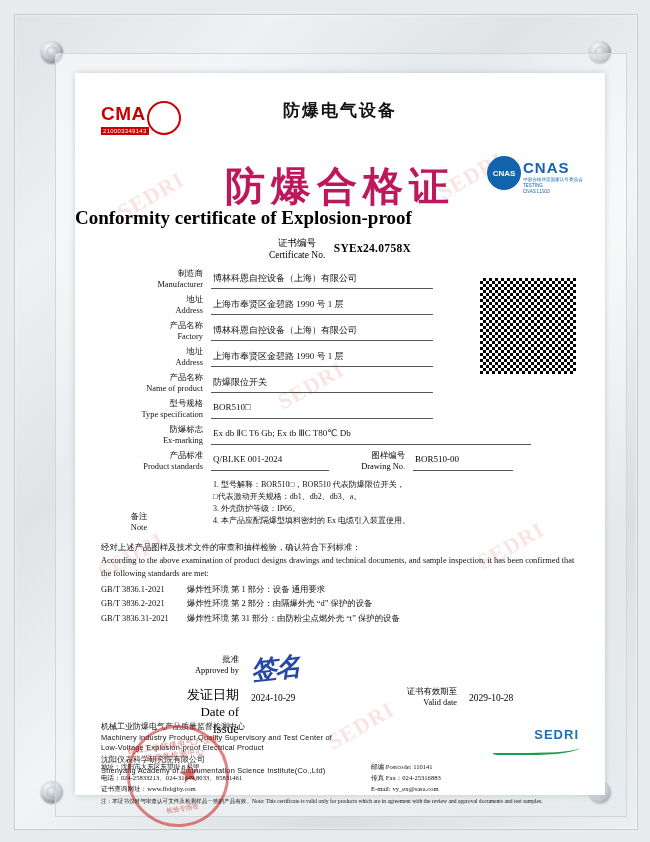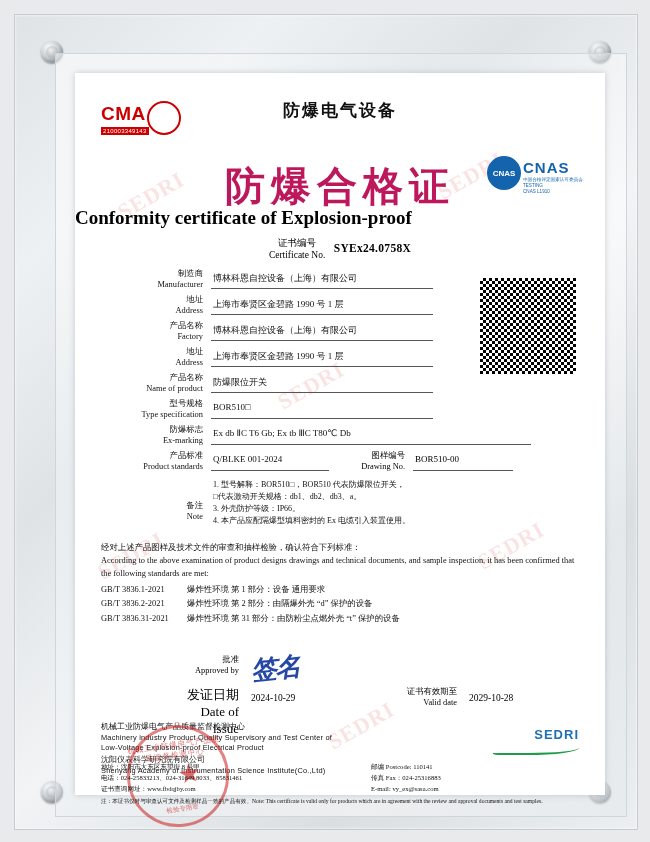--- a/index.html
+++ b/index.html
@@ -332,21 +332,21 @@
         <div class="underline" style="top:19px;width:118px;"></div>
         <div style="position:absolute;left:268px;top:0;width:62px;text-align:right;font-size:8.4px;line-height:1.25;">
           <span style="display:block;">图样编号</span>
           <span style="display:block;">Drawing No.</span>
         </div>
         <div style="position:absolute;left:340px;top:3px;font-size:9px;">BOR510-00</div>
         <div class="underline" style="left:338px;top:19px;width:100px;"></div>
       </div>
 
       <div class="row" style="height:80px;">
-        <div class="lab" style="top:22px;">
+        <div class="lab" style="top:33px;text-align:center;">
           <span class="l1">备注</span>
           <span class="l2">Note</span>
         </div>
         <div class="note">
           <div>1. 型号解释：BOR510□，BOR510 代表防爆限位开关，</div>
           <div>    □代表激动开关规格：db1、db2、db3、a。</div>
           <div>3. 外壳防护等级：IP66。</div>
           <div>4. 本产品应配隔爆型填料密封的 Ex 电缆引入装置使用。</div>
         </div>
       </div>

